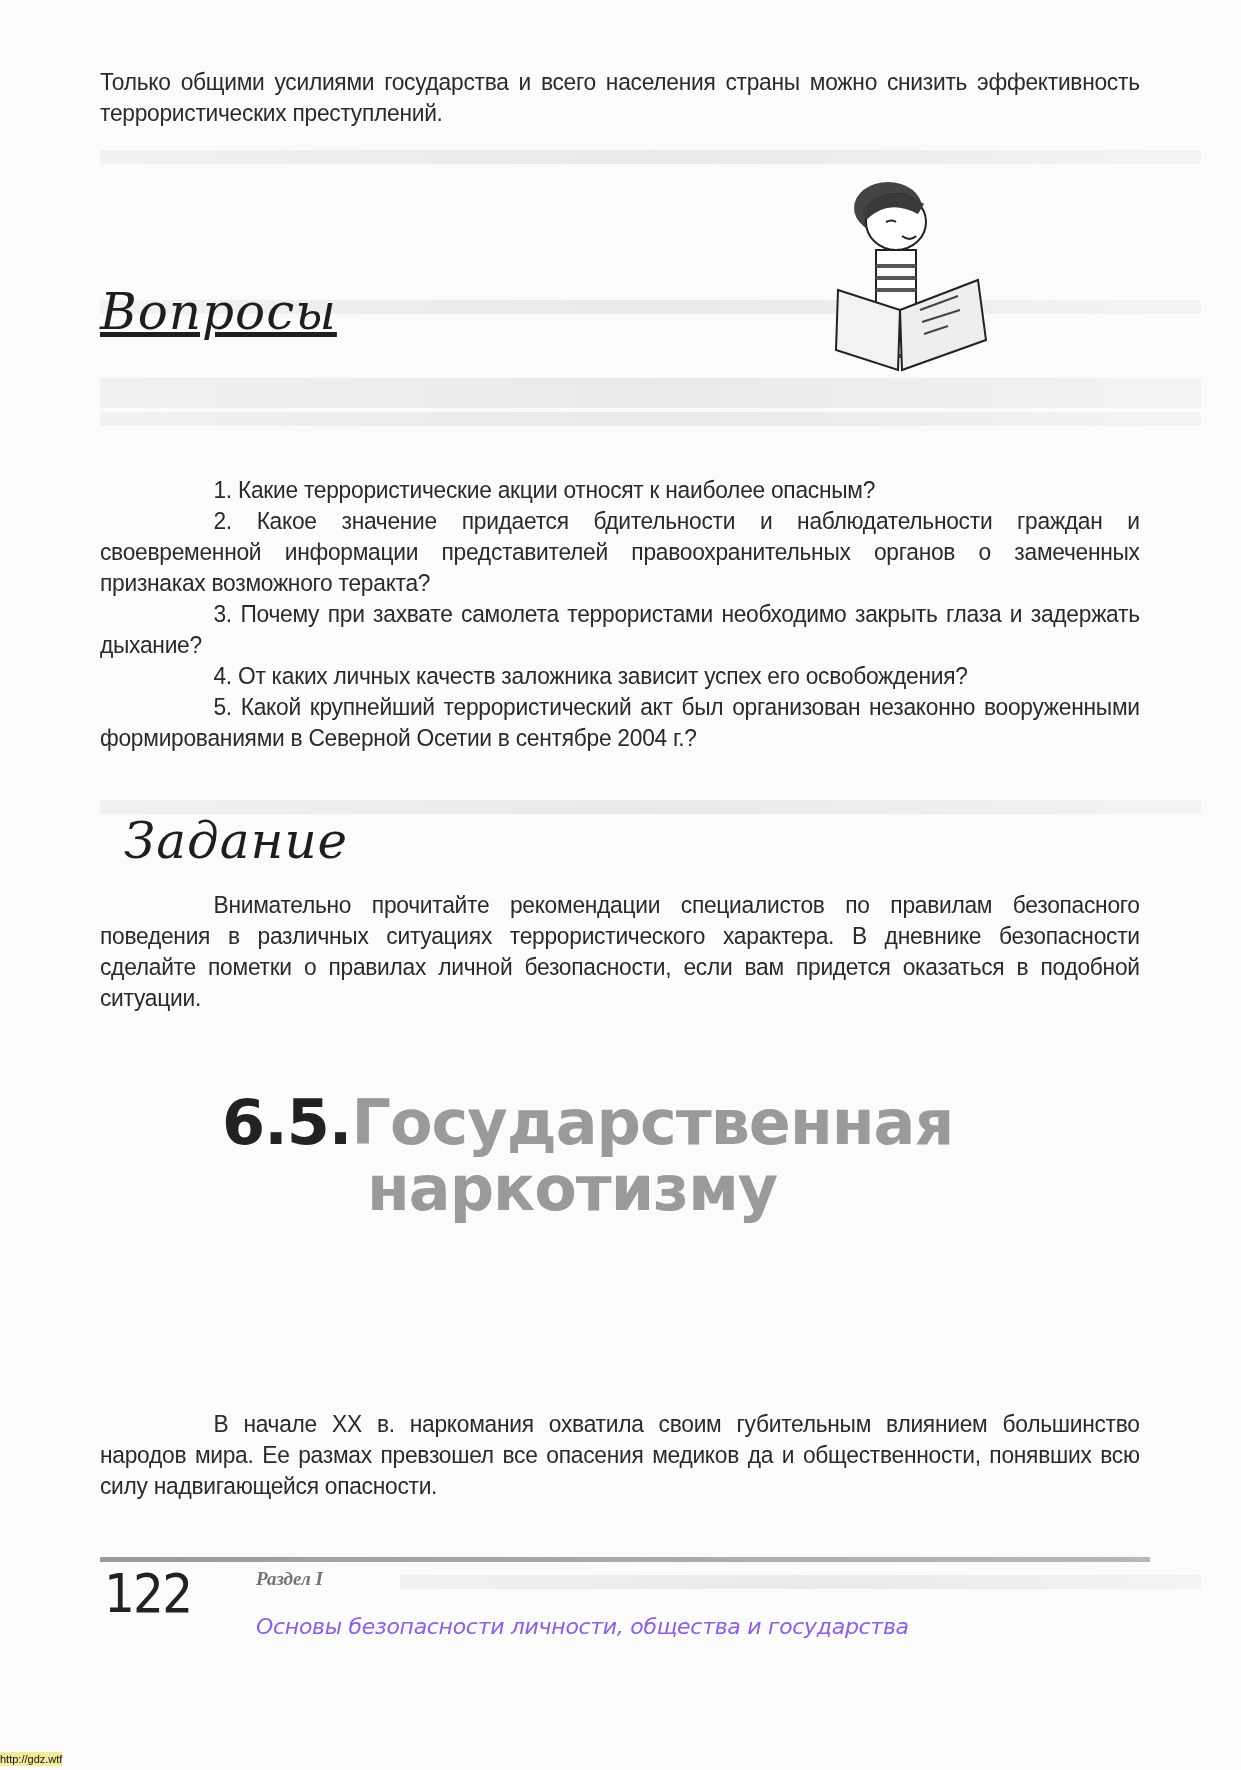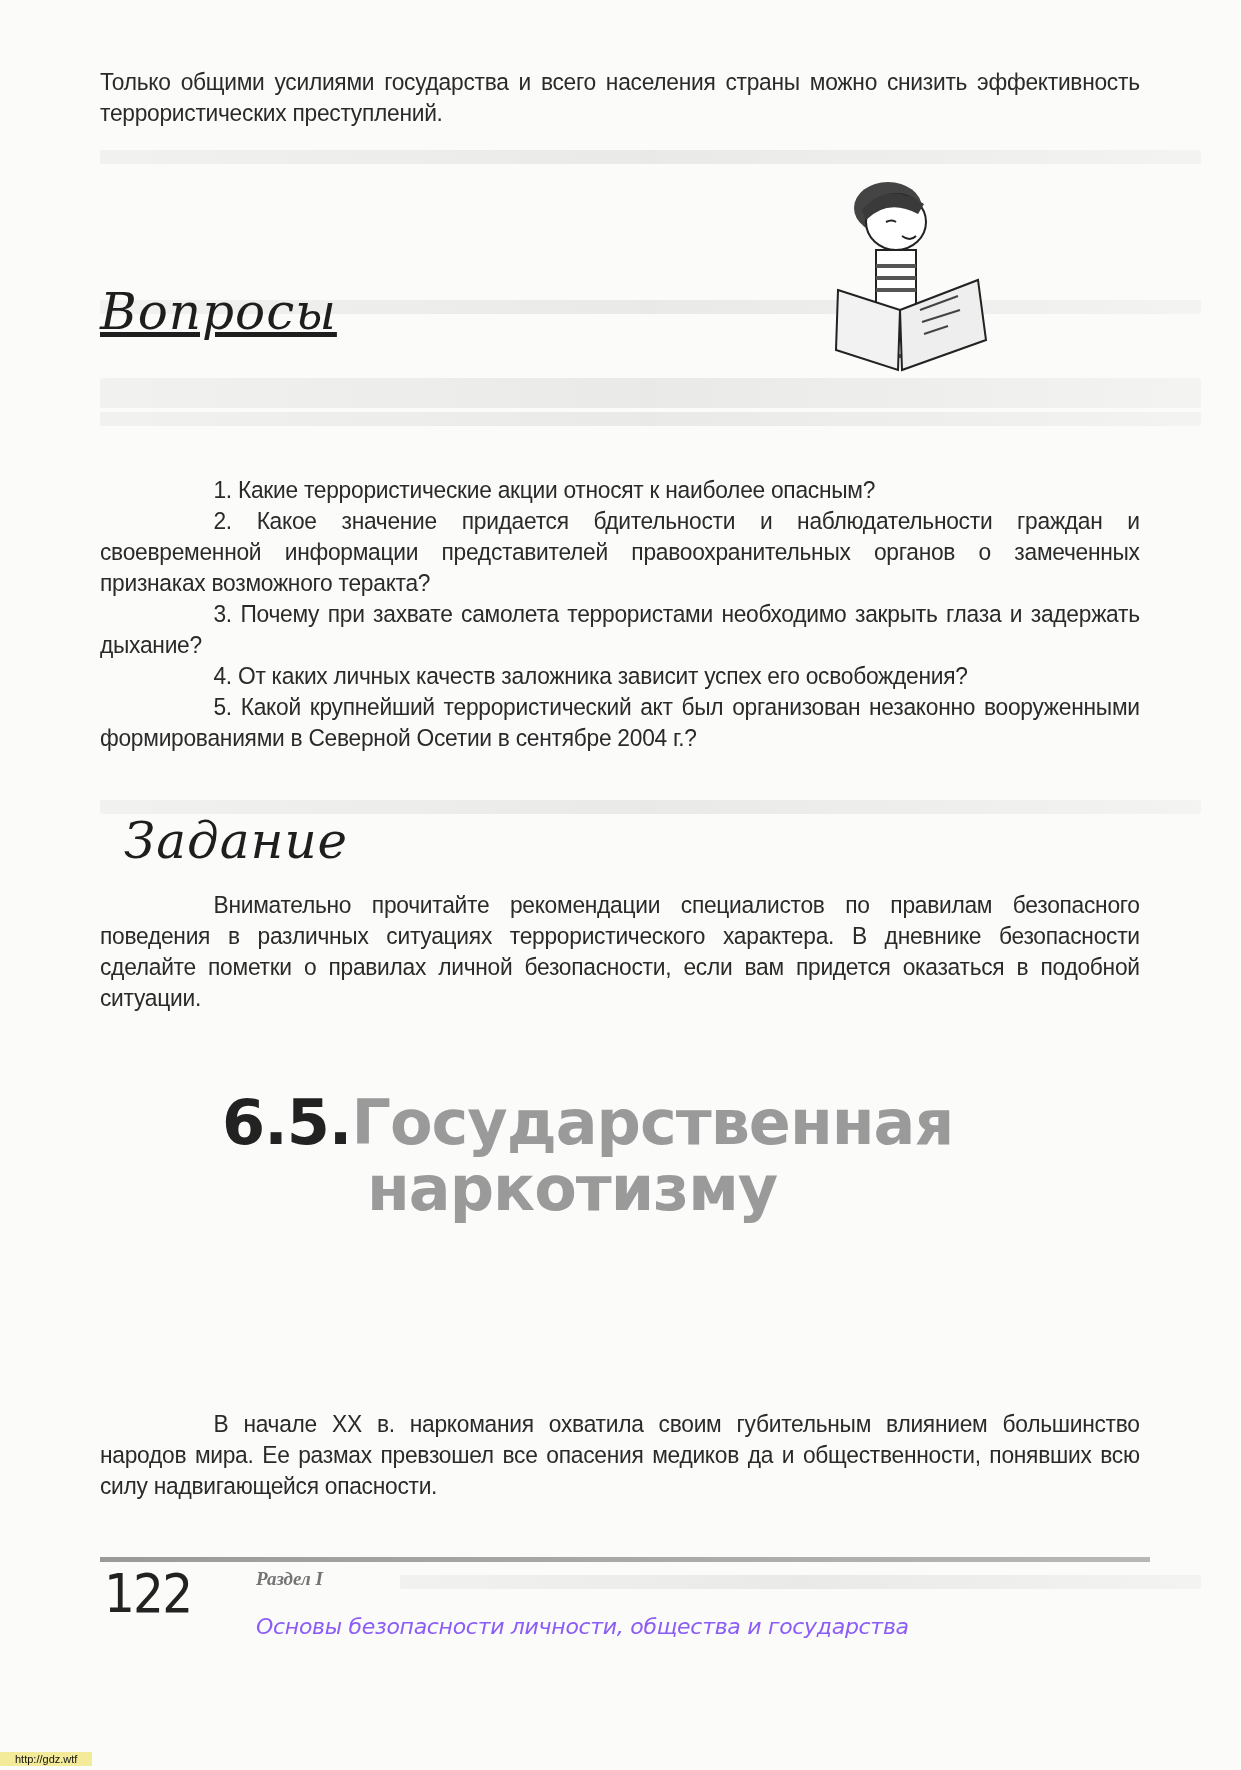--- a/index.html
+++ b/index.html
@@ -59,21 +59,21 @@
     font-family: Liberation Serif, serif; font-style: italic; font-weight: bold;
     font-size: 19px; color: #737373;
   }
   .section-title {
     position: absolute; left: 256px; top: 1594px;
     font-family: "DejaVu Sans", sans-serif; font-style: italic;
     font-size: 22px; color: #8b5cf6; letter-spacing: -0.3px; margin-top: 20px;
   }
   .watermark {
     position: absolute; left: 0; top: 1752px;
-    background: #f3ea9a; font-size: 11px; padding: 1px 15px; color: #111;
+    background: #f3ea9a; font-size: 11px; padding: 1px 0; color: #111;
     font-family: "Liberation Sans", sans-serif;
   }
   .illustration { position: absolute; left: 828px; top: 170px; width: 240px; height: 220px; }
 </style>
 </head>
 <body>
 
 <div class="bleed" style="top:150px;"></div>
 <div class="bleed" style="top:300px;"></div>
 <div class="bleed" style="top:378px; height:30px;"></div>

